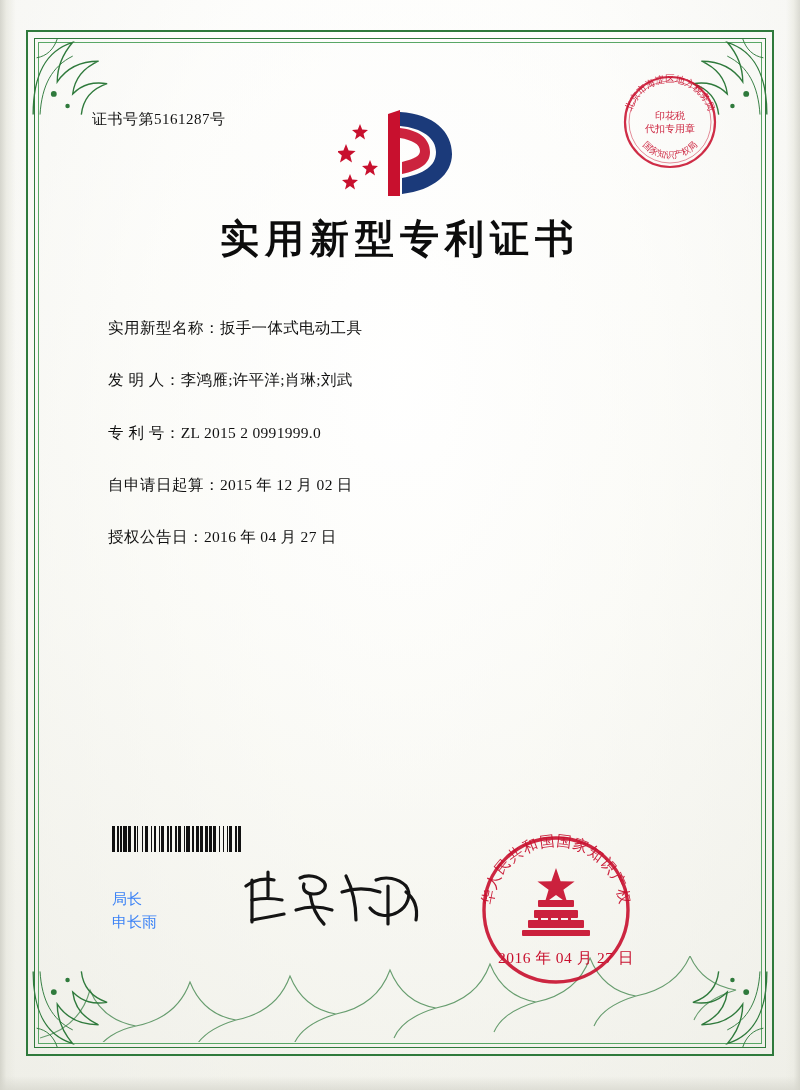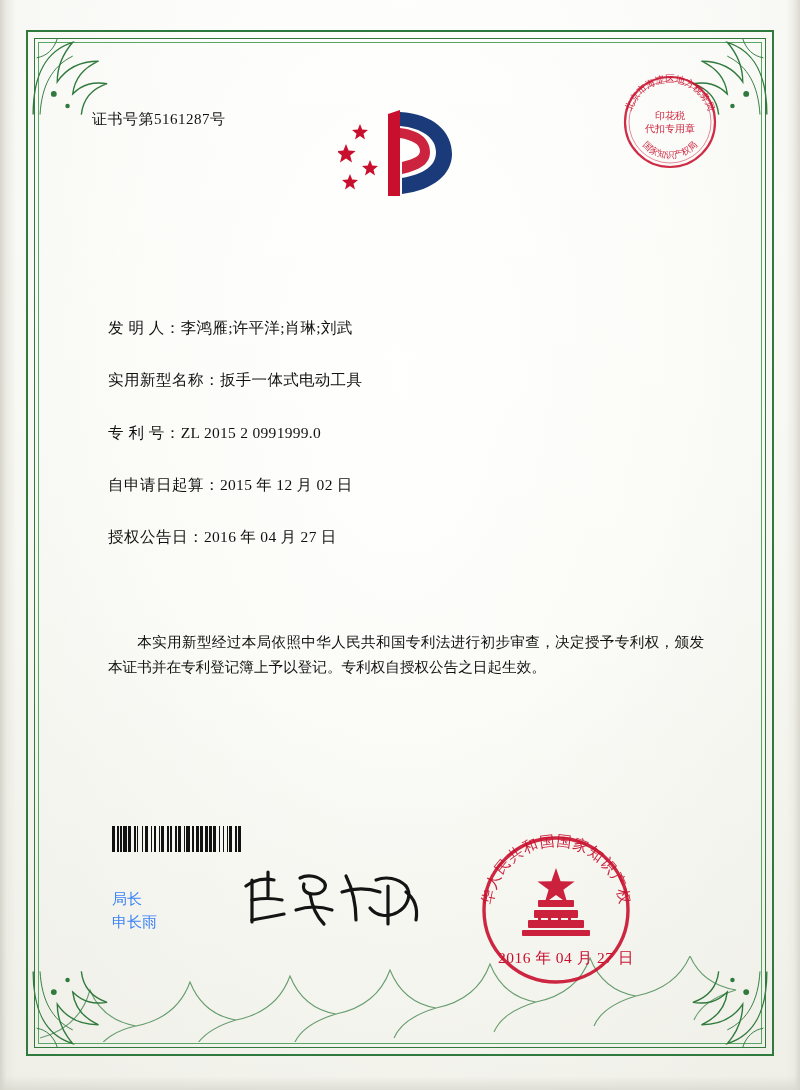--- a/index.html
+++ b/index.html
@@ -329,41 +329,41 @@
           <textPath href="#arcTopPath" startOffset="50%" text-anchor="middle">北京市海淀区地方税务局</textPath>
         </text>
         <text font-size="9" fill="#c8102e" font-family="'DejaVu Serif',serif" opacity="0.9">
           <textPath href="#arcBotPath" startOffset="50%" text-anchor="middle">国家知识产权局</textPath>
         </text>
         <text x="54" y="51" font-size="10" fill="#c8102e" text-anchor="middle" font-family="'DejaVu Serif',serif" opacity="0.92">印花税</text>
         <text x="54" y="64" font-size="10" fill="#c8102e" text-anchor="middle" font-family="'DejaVu Serif',serif" opacity="0.92">代扣专用章</text>
       </svg>
     </div>
 
+    <div class="title">实用新型专利证书</div>
 
     <div class="fields">
       <div class="field">
+        <span class="lbl">实用新型名称：</span><span class="val">扳手一体式电动工具</span>
+      </div>
+      <div class="field">
         <span class="lbl">发  明  人：</span><span class="val">李鸿雁;许平洋;肖琳;刘武</span>
-      </div>
-      <div class="field">
-        <span class="lbl">实用新型名称：</span><span class="val">扳手一体式电动工具</span>
       </div>
       <div class="field">
         <span class="lbl">专  利  号：</span><span class="val">ZL 2015 2 0991999.0</span>
       </div>
       <div class="field">
         <span class="lbl">自申请日起算：</span><span class="val">2015 年 12 月 02 日</span>
       </div>
       <div class="field">
         <span class="lbl">授权公告日：</span><span class="val">2016 年 04 月 27 日</span>
       </div>
     </div>
 
     <div class="body-text">
-      <p>本实用新型经过本局依照中华人民共和国专利法进行初步审查，决定授予专利权，颁发本证书并在专利登记簿上予以登记。专利权自授权公告之日起生效。</p>
     </div>
 
     <div class="barcode">
         <i style="width: 3.45px; background: rgb(17, 17, 17);"></i>
         <i style="width: 1.15px; background: transparent;"></i>
         <i style="width: 2.3px; background: rgb(17, 17, 17);"></i>
         <i style="width: 1.15px; background: transparent;"></i>
         <i style="width: 2.3px; background: rgb(17, 17, 17);"></i>
         <i style="width: 1.15px; background: transparent;"></i>
         <i style="width: 3.45px; background: rgb(17, 17, 17);"></i>

